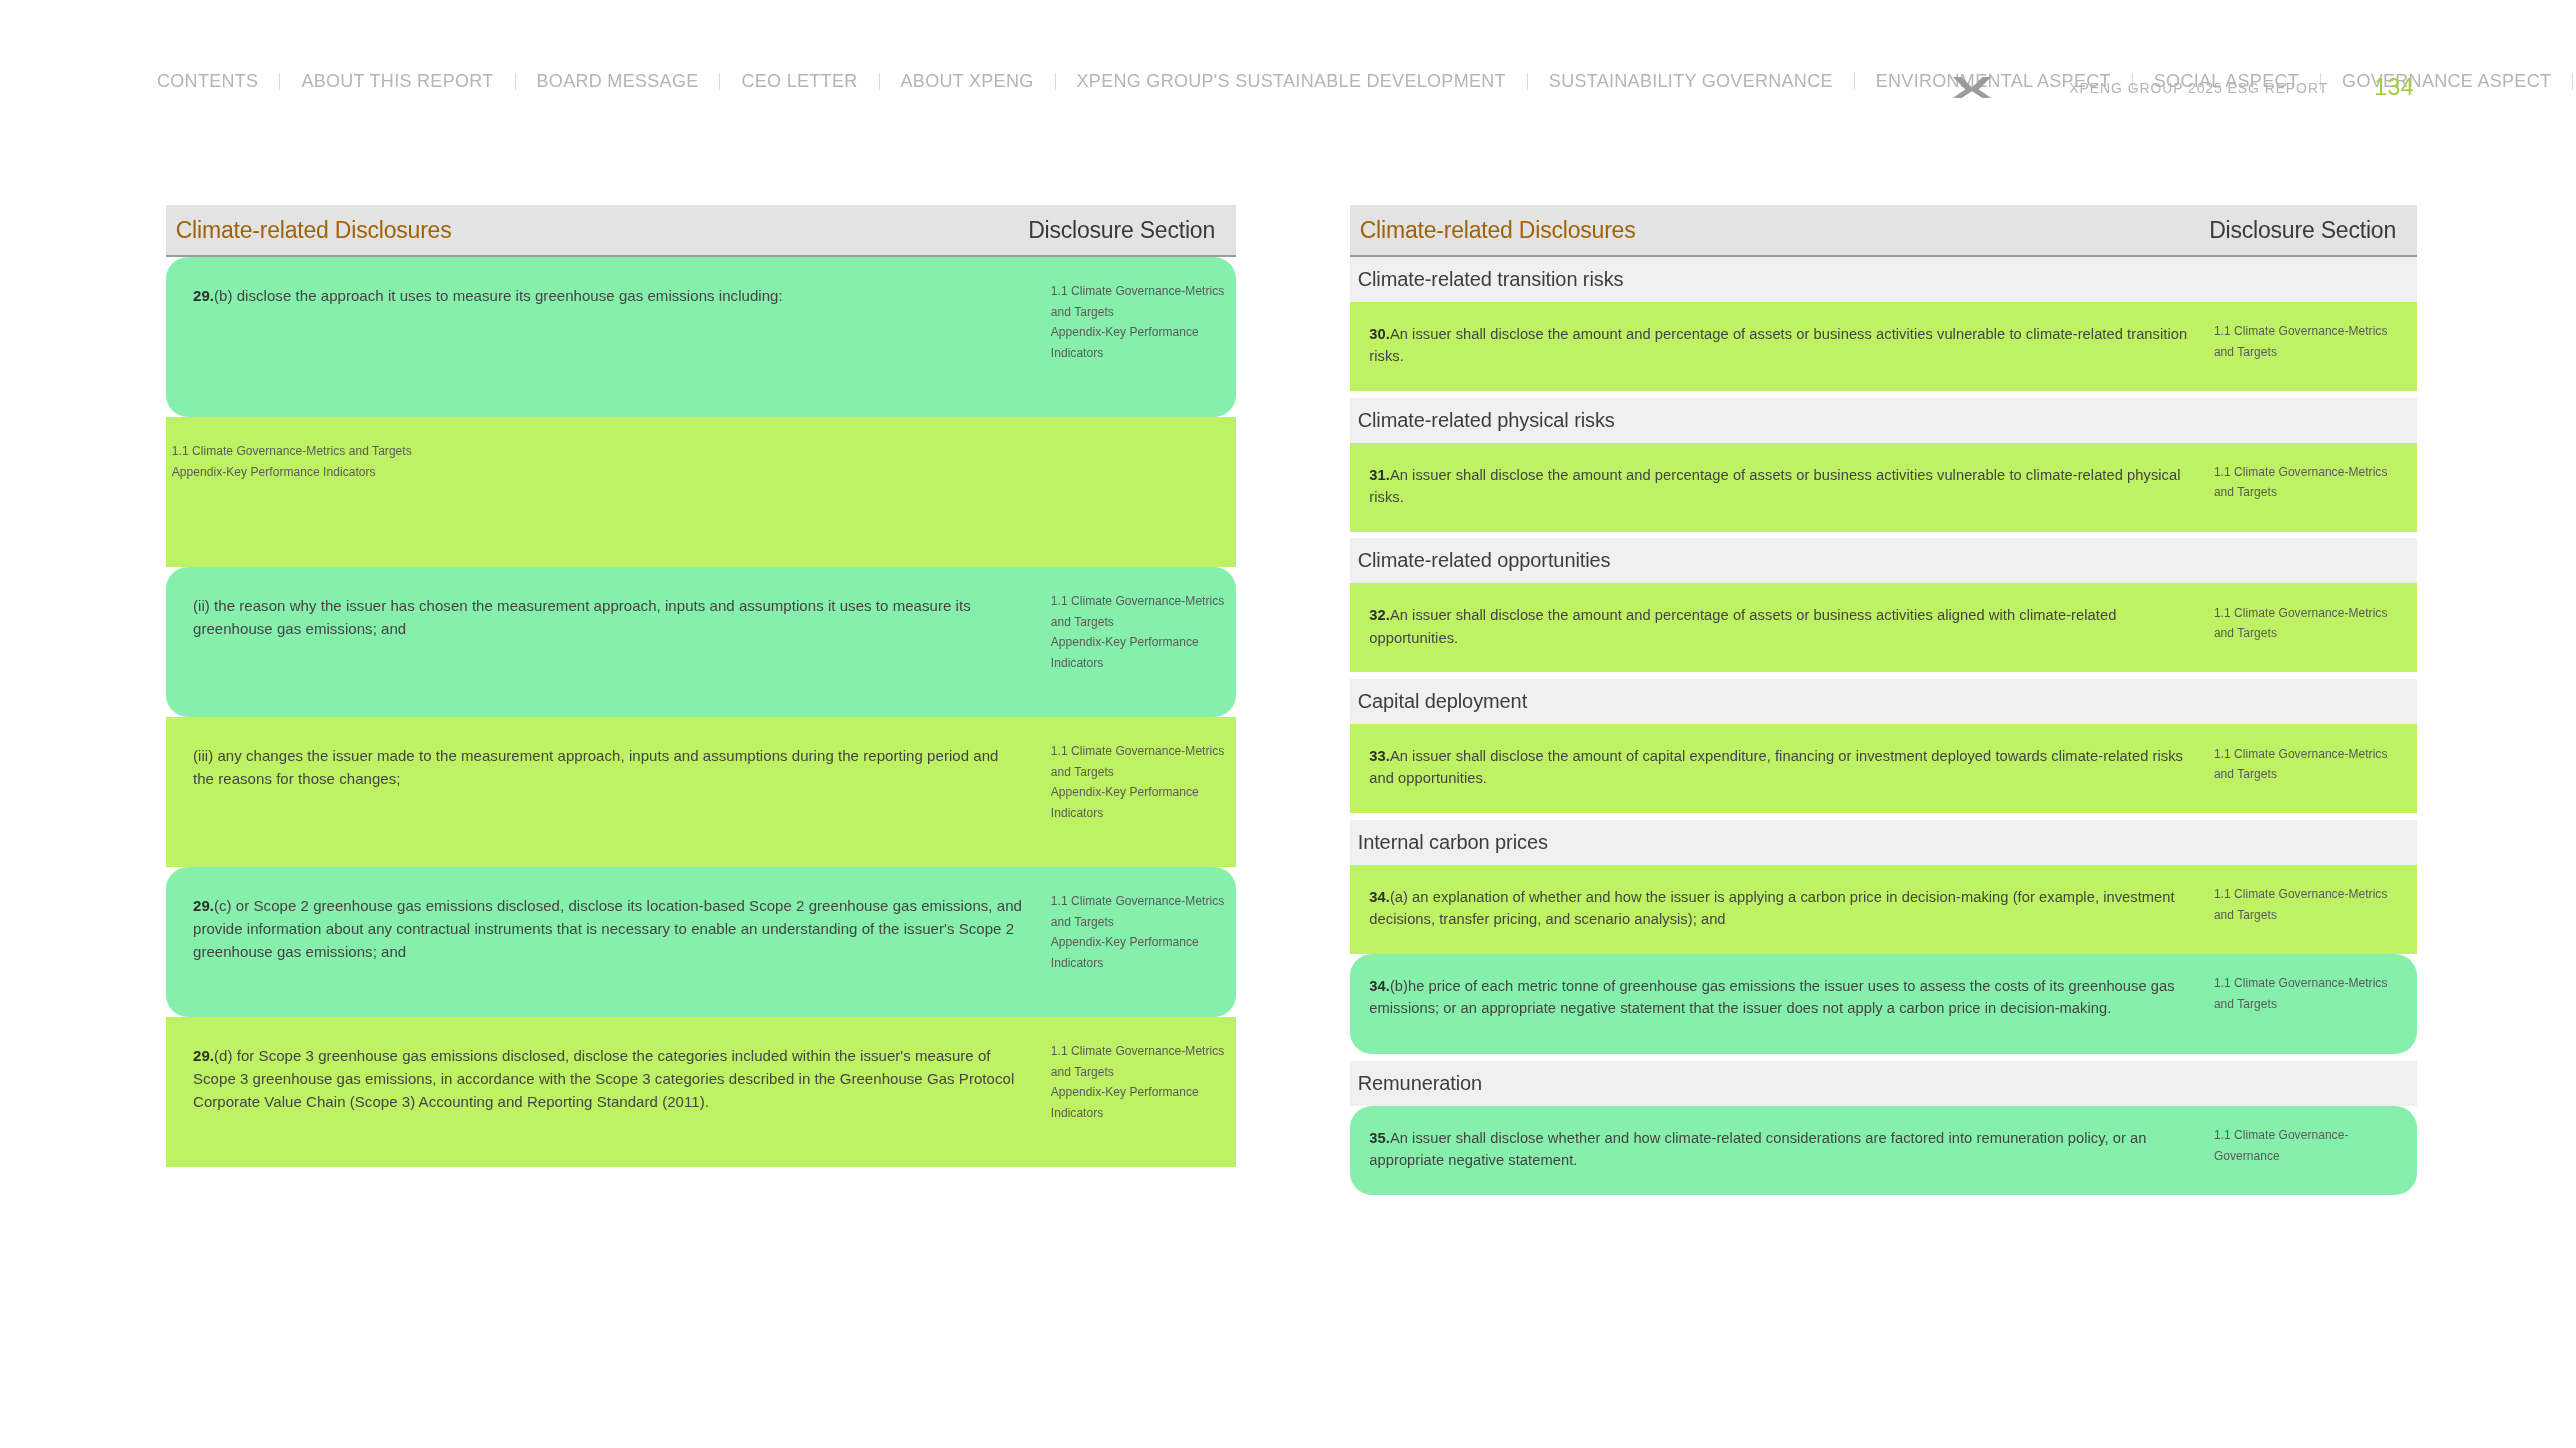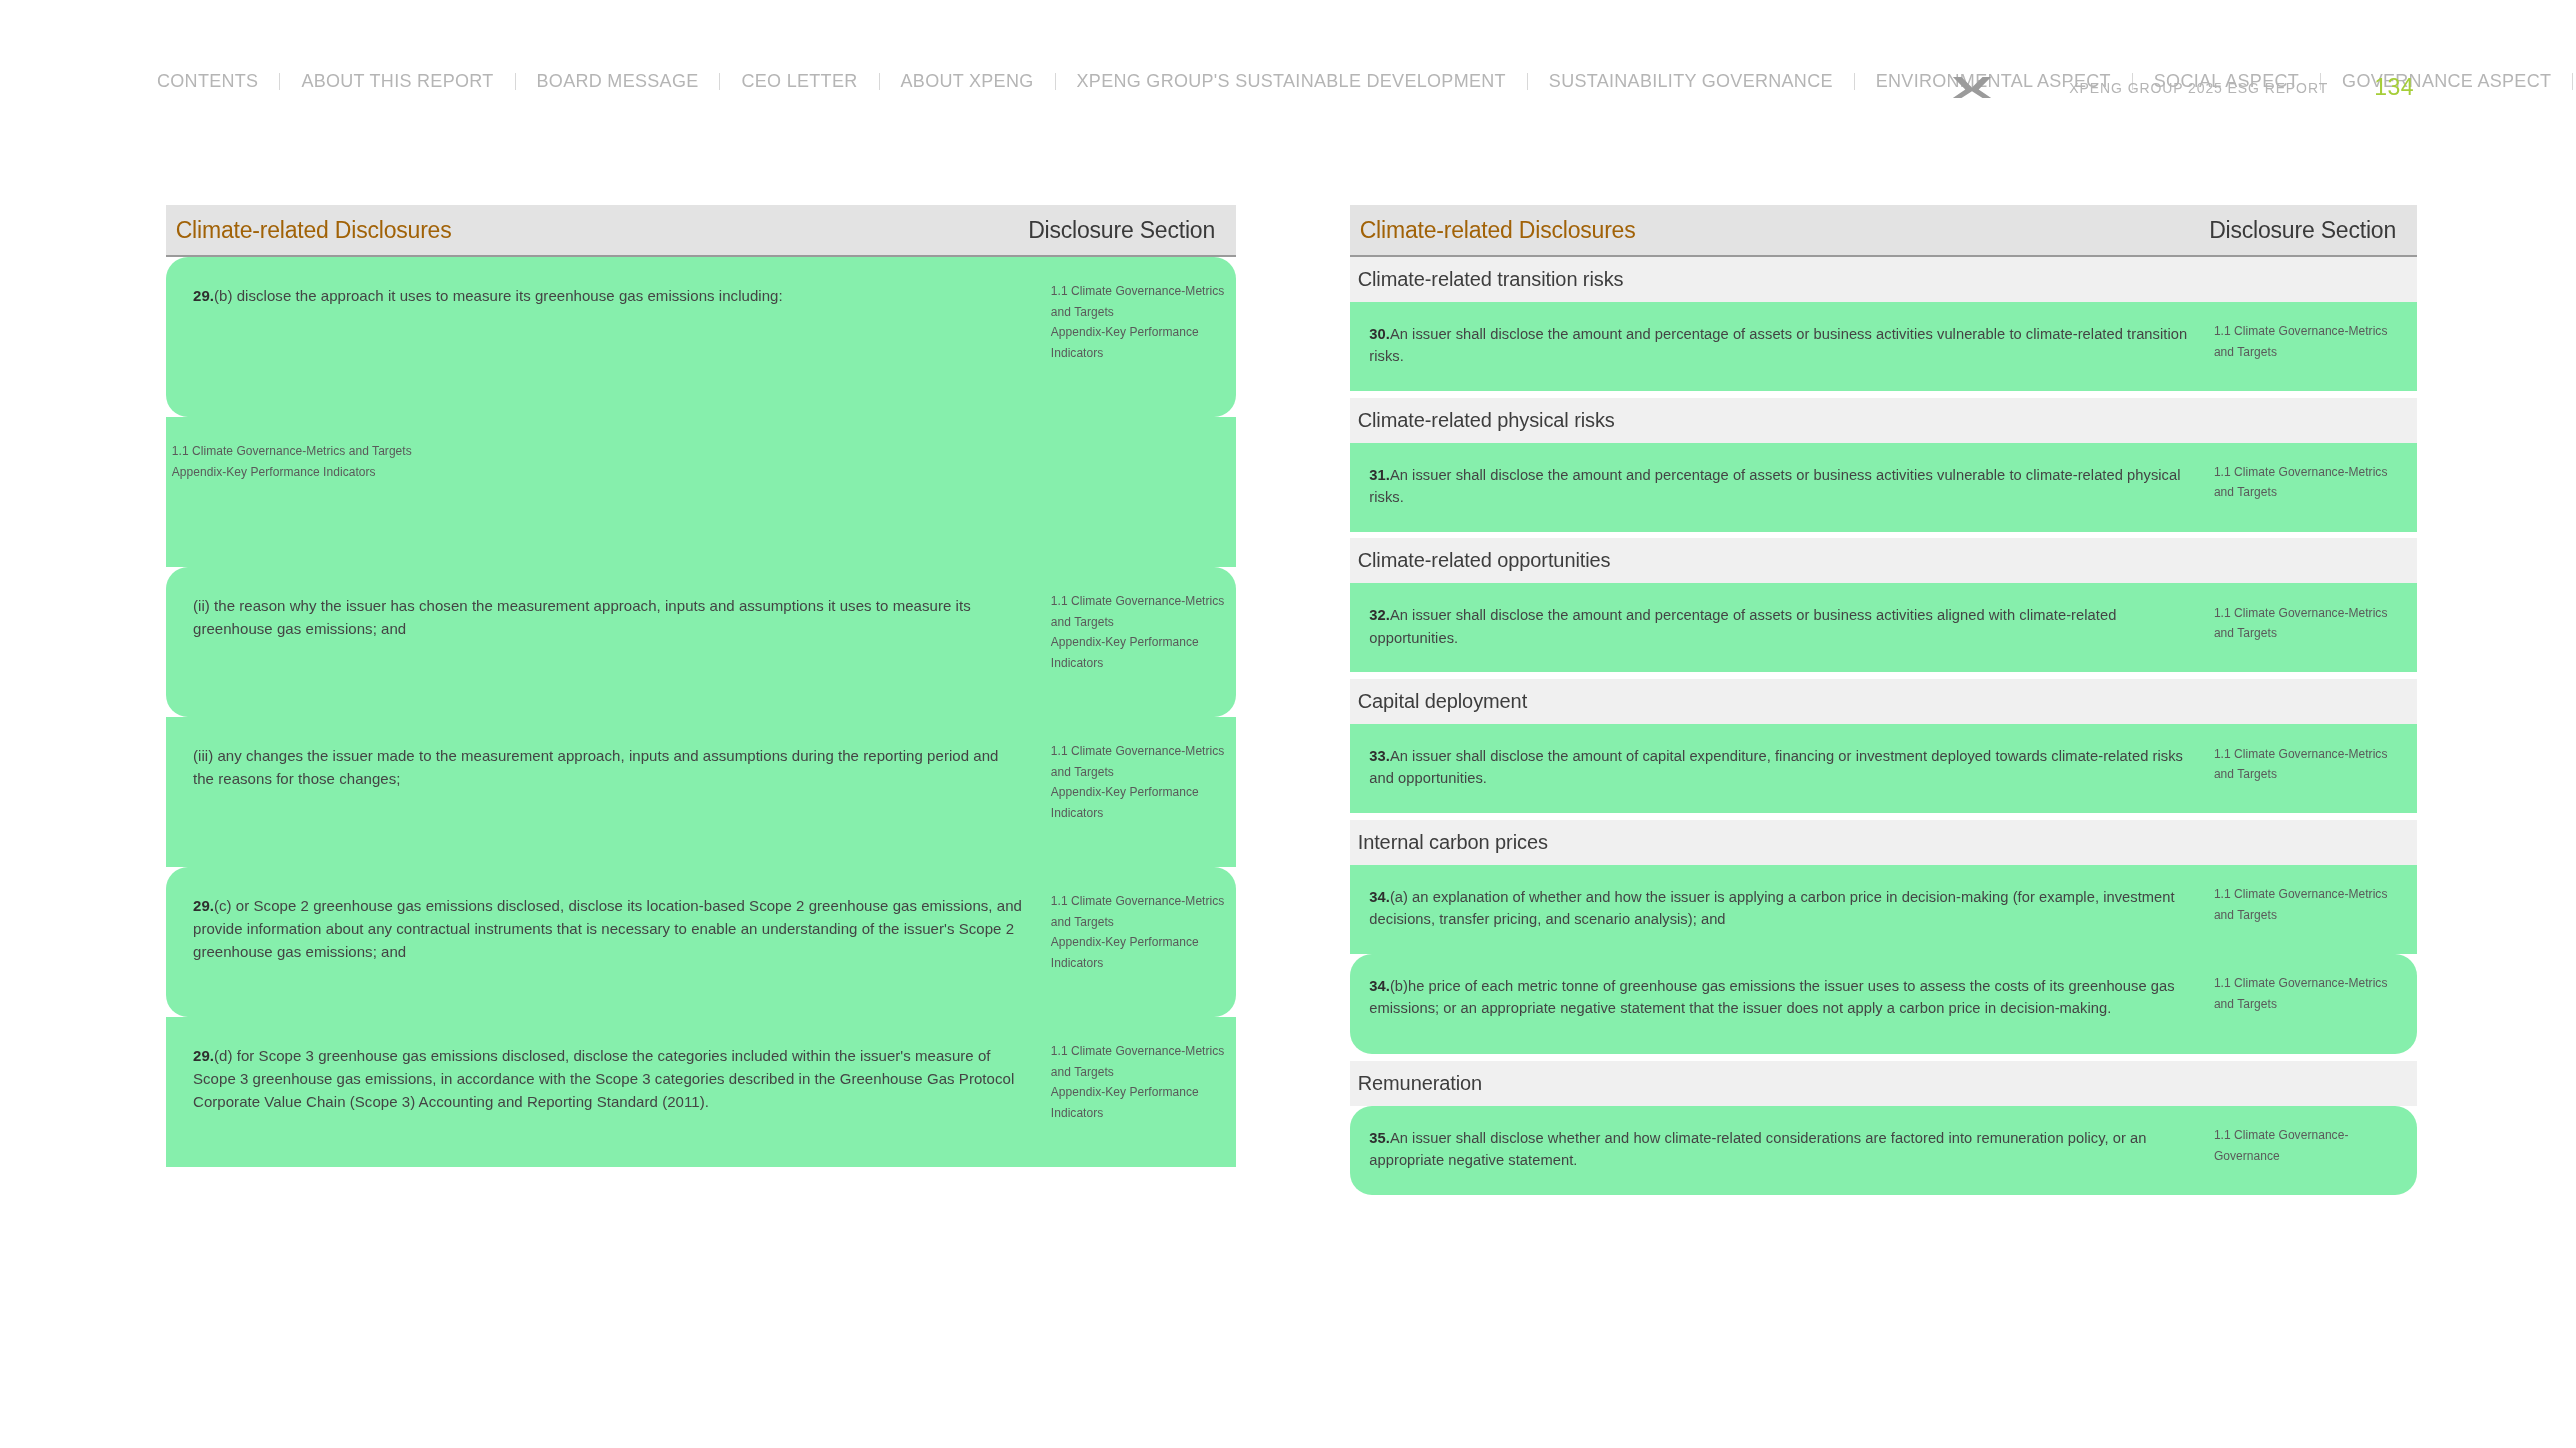--- a/index.html
+++ b/index.html
@@ -129,21 +129,21 @@
   }
   .row .cell-main {
     flex: 0 0 879px;
     padding: 27px 23px 29px 27px;
   }
   .row .cell-sec {
     flex: 1 1 auto;
     padding: 24px 9.7px 29px 5.8px;
   }
   .row-band { background: #86efac; border-radius: 22px; }
-  .row-plain { background: #86efac; }
+  .row-plain { background: #bef264; }
 
   .main-text {
     font-size: 15px;
     line-height: 1.55;
     color: #444444;
     letter-spacing: 0.05px;
   }
   .main-text b {
     font-weight: 700;
     color: #2e2e2e;

